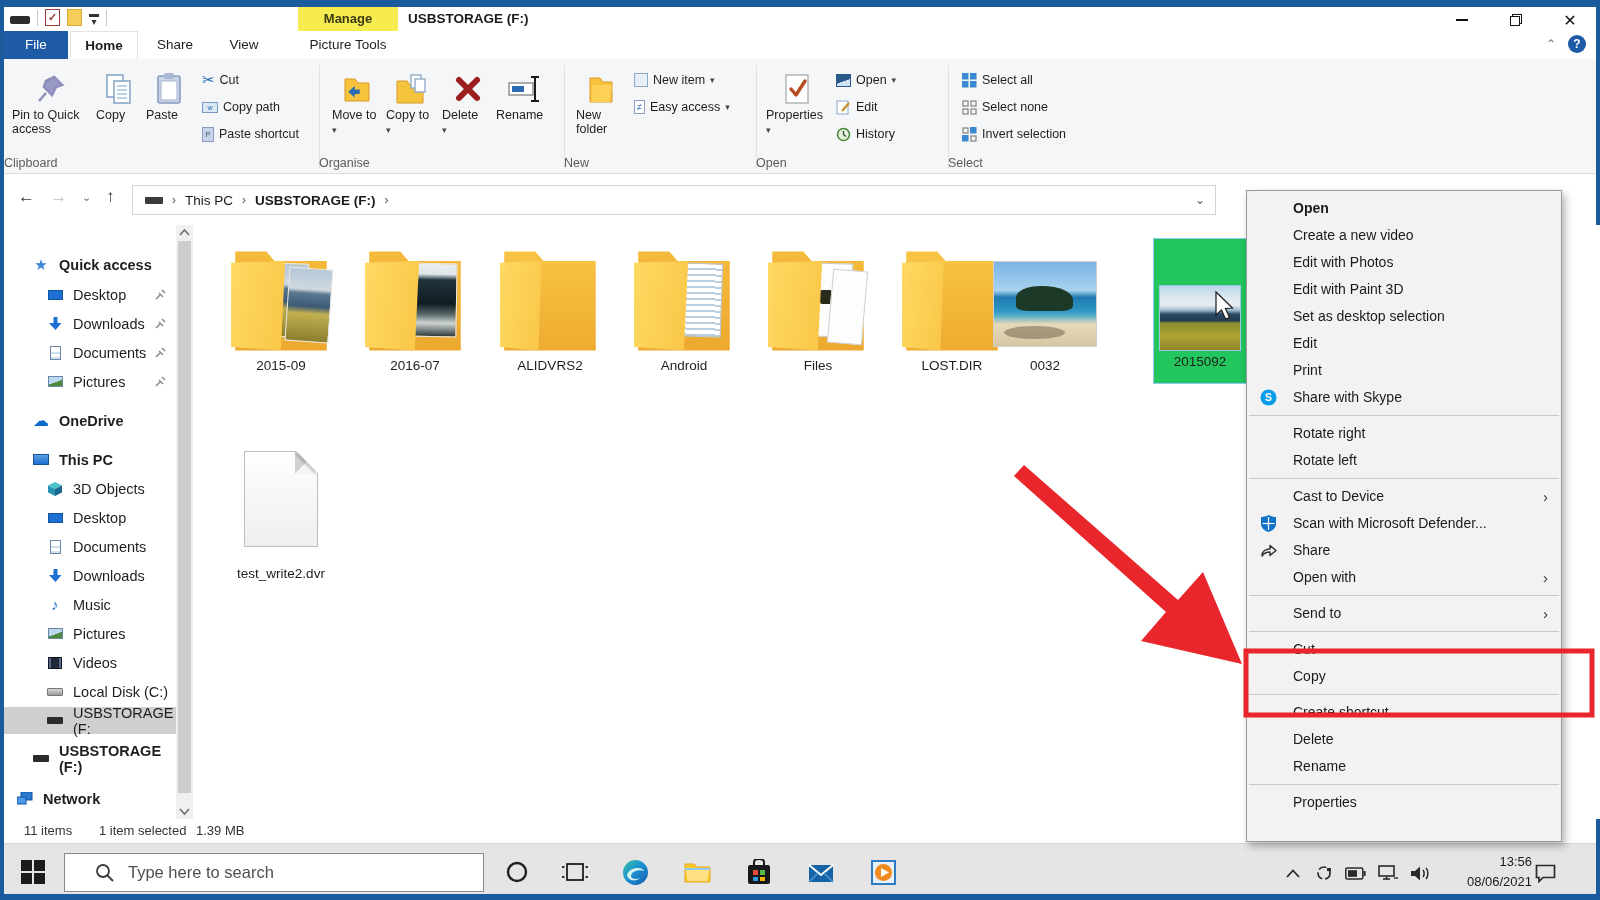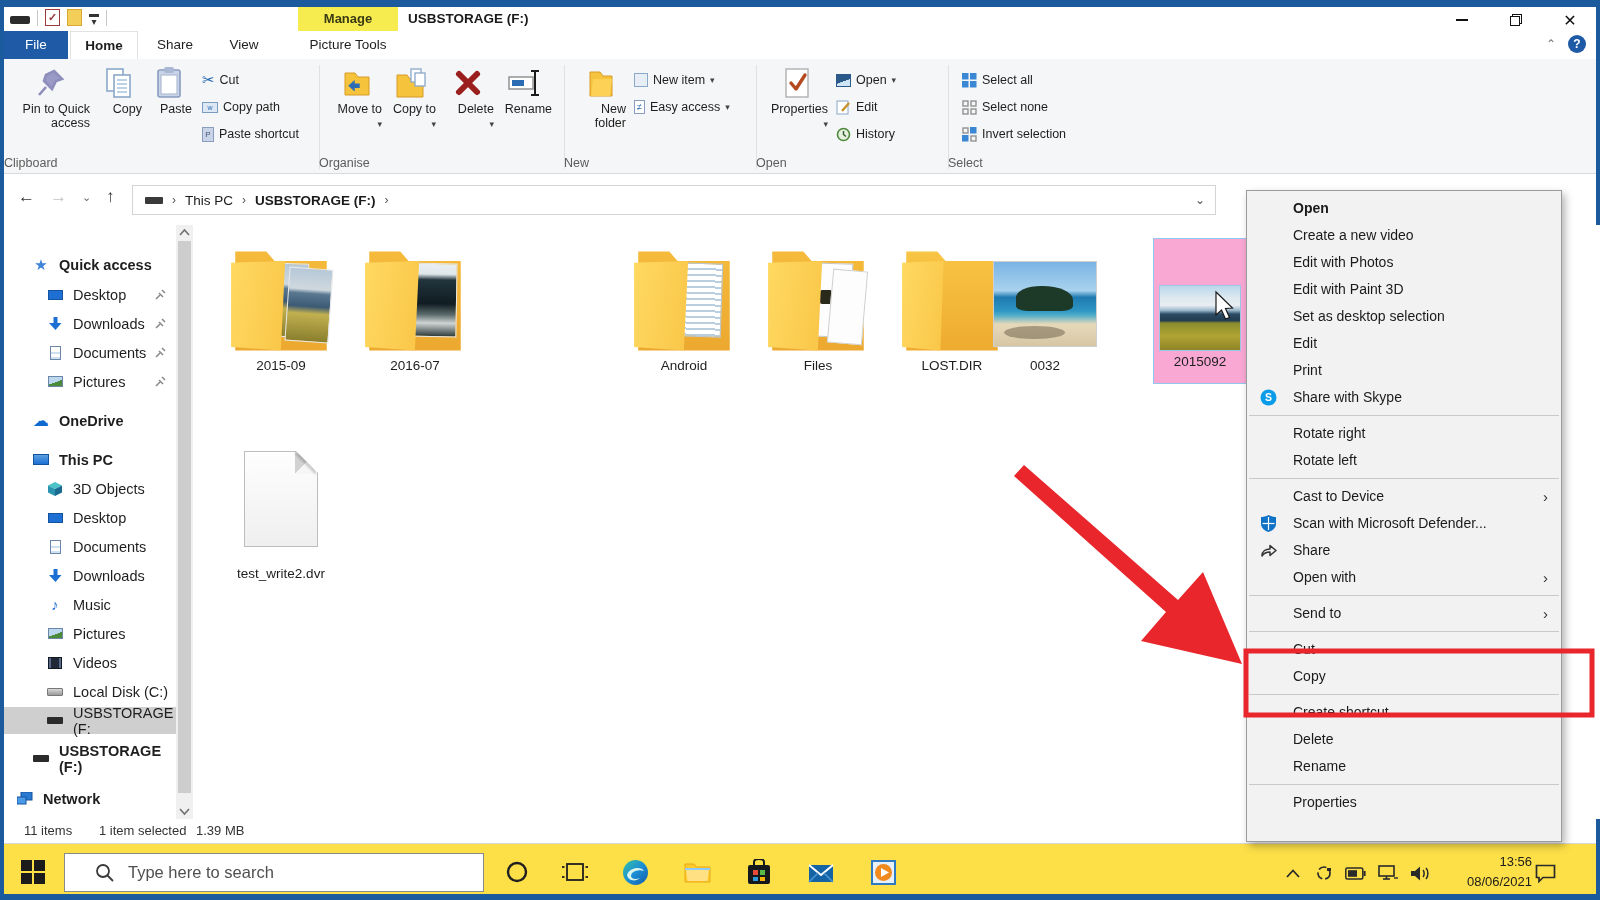--- a/index.html
+++ b/index.html
@@ -25,21 +25,21 @@
   .tabrow { position:absolute; left:0; top:24px; width:100%; height:28px; background:#fff; }
   .tab { position:absolute; top:0; height:28px; text-align:center; line-height:28px; font-size:13.5px; color:#1e1e1e; }
   .tab.file { background:#1e5aa5; color:#fff; width:64px; left:0; }
   .tab.active { background:#fff; border:1px solid #e2e2e2; border-bottom:none; font-weight:bold; }
   .ribbon-help { position:absolute; right:10px; top:28px; display:flex; gap:12px; align-items:center; }
 
   
   .ribbon { position:absolute; left:0; top:52px; width:100%; height:115px; background:#f5f6f7; border-bottom:1px solid #d9dadb; }
   .rgroup-label { position:absolute; bottom:3px; width:100%; text-align:left; font-size:12.5px; color:#5c5c5c; }
   .rdivider { position:absolute; top:6px; bottom:4px; width:1px; background:#e0e1e2; }
-  .bigbtn { position:absolute; top:8px; text-align:right; font-size:12.5px; color:#1e1e1e; line-height:14px; }
+  .bigbtn { position:absolute; top:14px; text-align:left; font-size:12.5px; color:#1e1e1e; line-height:14px; }
   .bigbtn .bicon { display:block; margin:0 auto 3px auto; }
   .smallbtn { position:absolute; font-size:12.5px; color:#1e1e1e; display:flex; align-items:center; gap:5px; height:22px; }
   .dd-arrow { font-size:9px; color:#444; }
 
   
   .addrbar { position:absolute; left:0; top:168px; width:100%; height:50px; background:#fff; }
   .navbtn { position:absolute; top:12px; font-size:17px; color:#333; }
   .addrbox { position:absolute; left:128px; top:10px; width:1084px; height:30px; background:#fff; border:1px solid #d4d4d4; display:flex; align-items:center; font-size:13.5px; color:#1a1a1a; }
   .crumb-sep { color:#555; margin:0 9px; font-size:12px; }
 
@@ -50,21 +50,21 @@
   .nav-item.selected { background:#cfcfcf; }
   .pin-glyph { position:absolute; right:10px; }
   .sb-scroll { position:absolute; left:172px; top:0; width:17px; height:594px; background:#f0f0f0; }
   .sb-thumb { position:absolute; left:2px; width:13px; background:#cdcdcd; }
 
   
   .content { position:absolute; left:200px; top:218px; width:1400px; height:594px; background:#fff; }
   .tile { position:absolute; width:126px; text-align:center; }
   .tile .icon-wrap { position:relative; width:104px; height:112px; margin:0 auto; }
   .tile .tlabel { margin-top:2px; font-size:13.5px; color:#1e1e1e; line-height:17px; }
-  .tile.selected { background:#f9a8d4; outline:1px solid #90c8f0; }
+  .tile.selected { background:#22c55e; outline:1px solid #90c8f0; }
 
   .fback { position:absolute; left:6%; top:2%; width:88%; height:94%;
     background:linear-gradient(#f6bc3c,#eca82f);
     clip-path:polygon(0 6%,34% 6%,43% 15%,100% 15%,100% 100%,0 100%); }
   .ffront { position:absolute; left:2%; top:16%; width:52%; height:80%;
     background:linear-gradient(100deg,#ffd961,#f9c648);
     clip-path:polygon(0 2%,100% 0,92% 100%,0 96%); box-shadow:2px 0 2px rgba(140,100,20,.35); }
   .photo1 { position:absolute; width:42%; height:66%; top:18%; border:1px solid #e8e8e8; }
   .pg-sky { background:linear-gradient(#b6c8d8 0%,#cfd8de 28%,#5a7890 34%,#3c5a74 52%,#c2b050 62%,#8a7f2e 100%); }
   .pg-dark { background:linear-gradient(#e9eef1 0%,#dfe7ea 14%,#22343c 22%,#101c22 55%,#5a6a6a 70%,#cfd4d4 82%,#303c3c 100%); }
@@ -82,21 +82,21 @@
   .mi { position:relative; height:27px; line-height:27px; padding-left:46px; white-space:nowrap; }
   .mi.bold { font-weight:bold; }
   .mi .micon { position:absolute; left:13px; top:5px; width:17px; height:17px; }
   .mi .subarrow { position:absolute; right:13px; top:0; font-size:15px; color:#333; }
   .msep { height:1px; background:#c9c9c9; margin:4px 2px; }
 
   
   .statusbar { position:absolute; left:0; top:812px; width:100%; height:24px; background:#fff; font-size:13px; color:#333; }
 
   
-  .taskbar { position:absolute; left:0; top:836px; width:100%; height:57px; background:#fde047; border-top:1px solid #d6d6d6; }
+  .taskbar { position:absolute; left:0; top:836px; width:100%; height:57px; background:#e5e5e5; border-top:1px solid #d6d6d6; }
   .tb-search { position:absolute; left:60px; top:9px; width:420px; height:39px; background:#fff; border:1px solid #8a8a8a; display:flex; align-items:center; }
   .tb-search .ph { font-size:16.5px; color:#4f4f4f; margin-left:14px; }
   .tb-icon { position:absolute; top:13px; width:30px; height:30px; display:flex; align-items:center; justify-content:center; }
   .tray-clock { position:absolute; right:64px; top:8px; text-align:right; font-size:13px; color:#1a1a1a; line-height:20px; }
 
   .frame-bottom { position:absolute; left:0; top:894px; width:1600px; height:6px; background:#1c5a9e; }
   .overlay-svg { position:absolute; left:0; top:0; width:1600px; height:900px; pointer-events:none; z-index:60; }
   .ctx-z { z-index:40; }
 </style>
 </head>
@@ -494,20 +494,27 @@
 
     <div class="tile" style="left:148px;top:18px;">
       <div class="icon-wrap">
         <div class="fback"></div>
         <div class="photo1 pg-dark" style="left:42%;width:48%;transform:rotate(1deg);"></div>
         <div class="ffront"></div>
       </div>
       <div class="tlabel">2016-07</div>
     </div>
 
+    <div class="tile" style="left:283px;top:18px;">
+      <div class="icon-wrap">
+        <div class="fback" style="background:linear-gradient(#f9c646,#eeab30);"></div>
+        <div class="ffront" style="width:40%;"></div>
+      </div>
+      <div class="tlabel">ALIDVRS2</div>
+    </div>
 
     <div class="tile" style="left:417px;top:18px;">
       <div class="icon-wrap">
         <div class="fback"></div>
         <div class="photo1 pg-docs" style="left:46%;width:40%;transform:rotate(2deg);border:1px solid #b8c8d8;"></div>
         <div class="ffront"></div>
       </div>
       <div class="tlabel">Android</div>
     </div>
 

